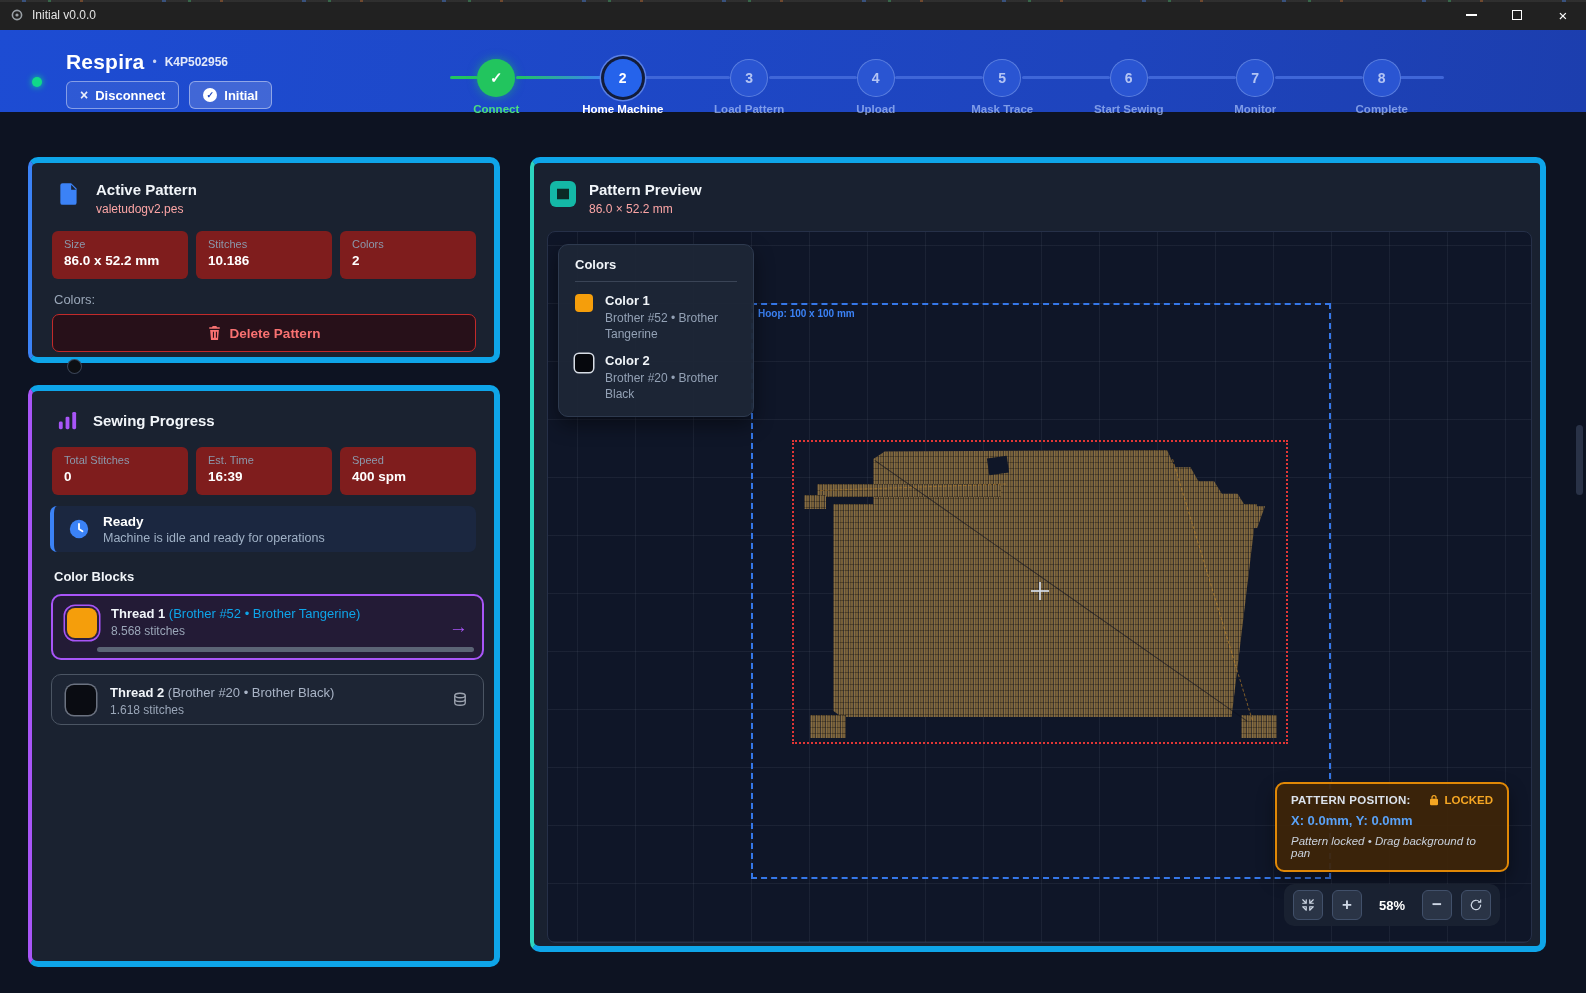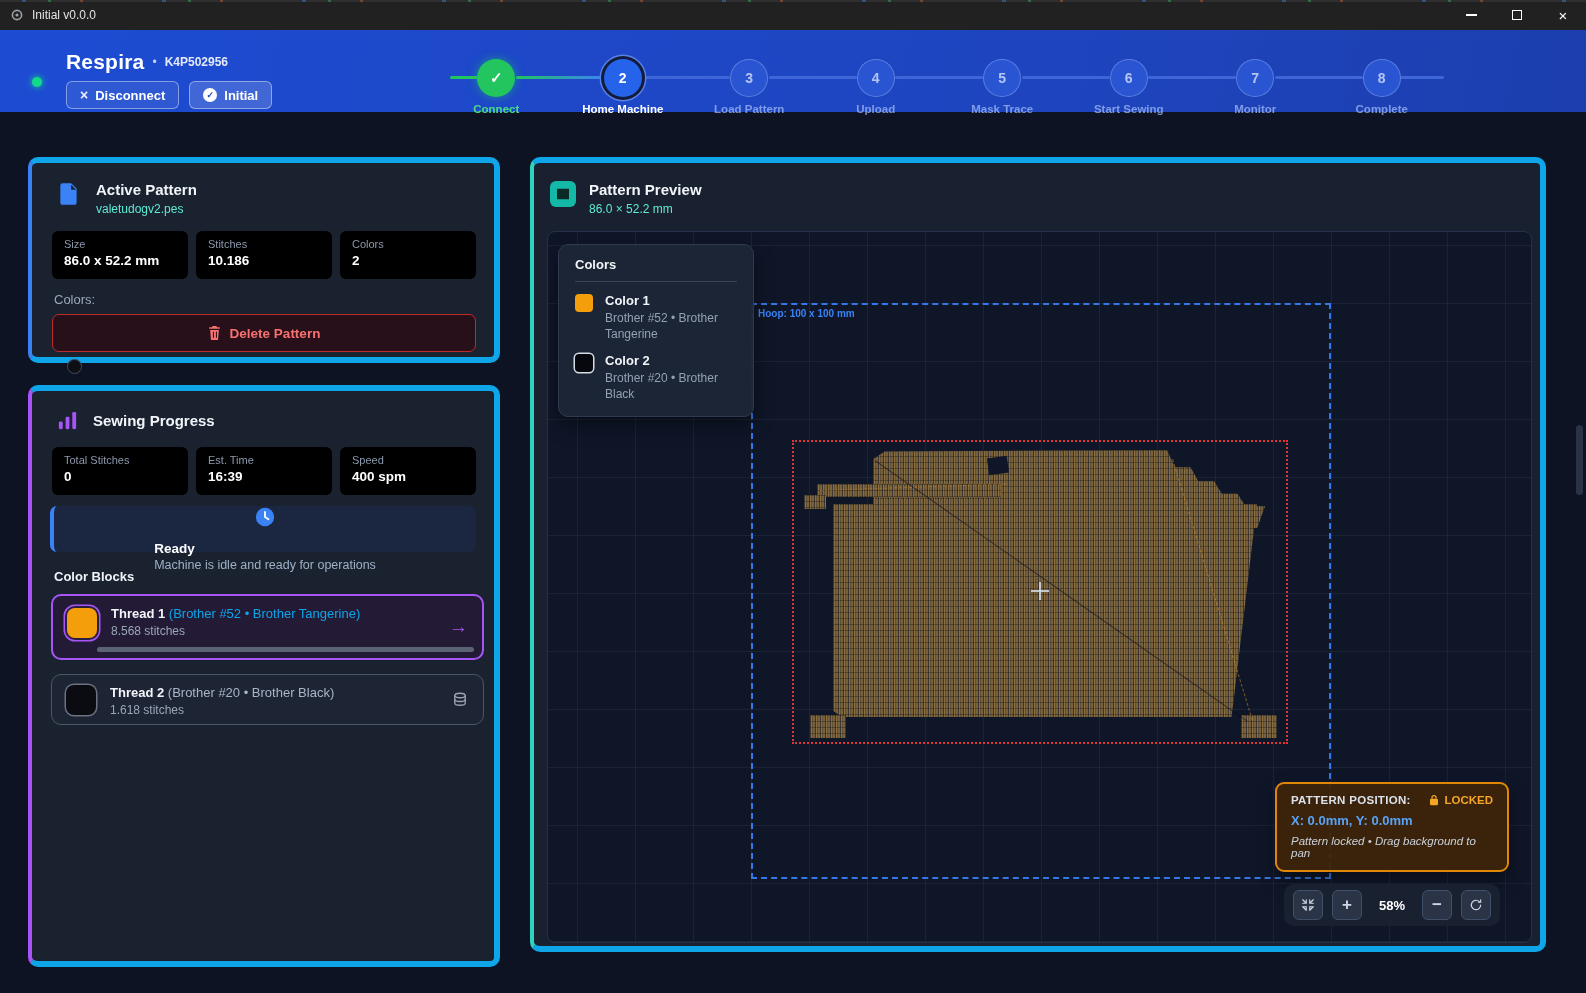--- a/index.html
+++ b/index.html
@@ -57,39 +57,39 @@
   #stub-right { left:1400px; width:44px; background:#3f66d8; }
 
   
   .card { position:absolute; background:#1a2230; border:6px solid #0ea5e9; border-radius:10px; }
   #card-pattern { left:28px; top:157px; width:472px; height:206px; border-left:4px solid #3b82f6; }
   #card-progress { left:28px; top:385px; width:472px; height:582px; border-left:4px solid #a855f7; }
   #card-preview { left:530px; top:157px; width:1016px; height:795px; border-left:4px solid #2dd4bf; background:#192130; }
 
   .card-head { position:absolute; left:24px; top:18px; display:flex; gap:14px; }
   .card-title { font-size:15px; font-weight:800; color:#f1f5f9; }
-  .card-sub { font-size:12px; color:#5eead4; margin-top:4px; }
+  .card-sub { font-size:12px; color:#fca5a5; margin-top:4px; }
 
   .stats-row { position:absolute; left:20px; right:18px; display:flex; gap:8px; }
-  .stat-box { flex:1; height:48px; background:#000000; border-radius:6px; padding:7px 12px; }
+  .stat-box { flex:1; height:48px; background:#7f1d1d; border-radius:6px; padding:7px 12px; }
   .stat-label { font-size:11px; color:#8b98ab; }
   .stat-value { font-size:13.5px; font-weight:800; color:#ffffff; margin-top:3px; }
 
   #colors-row { position:absolute; left:22px; top:129px; display:flex; align-items:center; gap:20px;
     font-size:13px; color:#9aa7b8;flex-direction:column; }
   .dot { width:13px; height:13px; border-radius:50%; }
   .dot.orange { background:#f59e0b; }
   .dot.black { background:#0d0f14; box-shadow:0 0 0 1px #3a4456; }
 
   #delete-btn { position:absolute; left:20px; right:18px; top:151px; height:38px; border-radius:7px;
     background:#271019; border:1px solid #c22a2a; color:#f87171; font-size:13.5px; font-weight:700;
     display:flex; align-items:center; justify-content:center; gap:9px; cursor:default; }
 
   #ready-box { position:absolute; left:18px; right:18px; top:115px; height:46px; background:#1b2740;
-    border-left:4px solid #3b82f6; border-radius:7px; display:flex; align-items:center; gap:13px; padding:0 14px;flex-direction:column; }
+    border-left:4px solid #3b82f6; border-radius:7px; display:flex; align-items:center; gap:13px; padding:0 14px; }
   #ready-title { font-size:13.5px; font-weight:800; color:#ffffff; }
   #ready-desc { font-size:12.5px; color:#9fb0c5; margin-top:2px; }
   #color-blocks-label { position:absolute; left:22px; top:178px; font-size:13px; font-weight:800; color:#f1f5f9; }
 
   .thread { position:absolute; left:19px; width:433px; border-radius:10px; display:flex;
     align-items:flex-start; gap:14px; padding:10px 14px; }
   #thread-1 { top:203px; height:66px; background:#231b36; border:2px solid #a855f7; }
   #thread-2 { top:283px; height:51px; background:#1d2534; border:1.5px solid #4b5563; }
   .swatch { width:30px; height:30px; border-radius:8px; flex:none; }
   .swatch.t1 { background:#f59e0b; box-shadow:0 0 0 2px #2b1f3f,0 0 0 3.5px #a855f7; margin-top:2px; }

